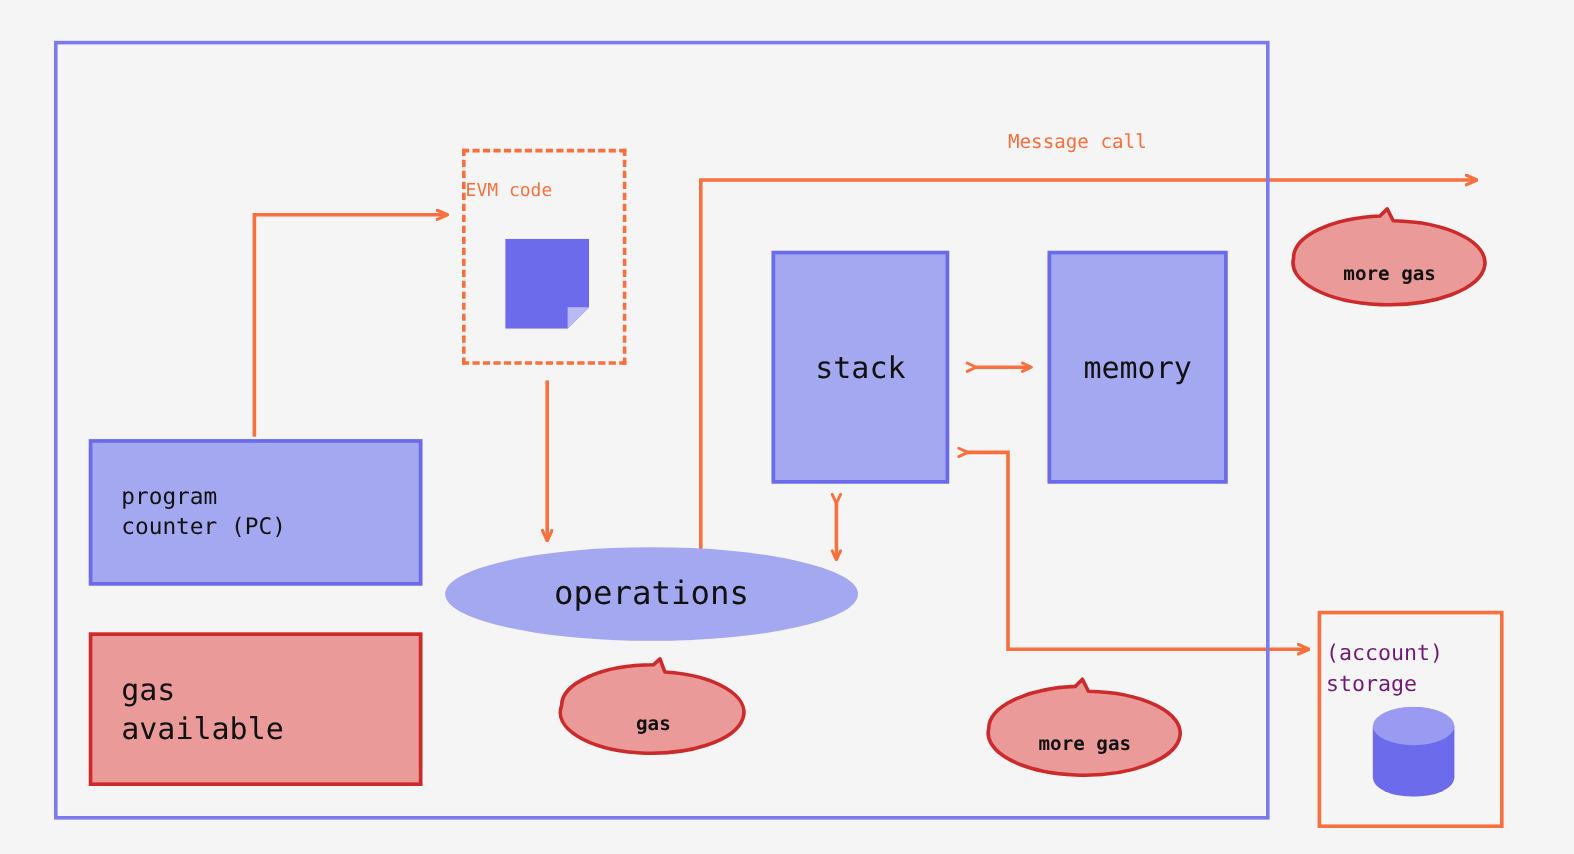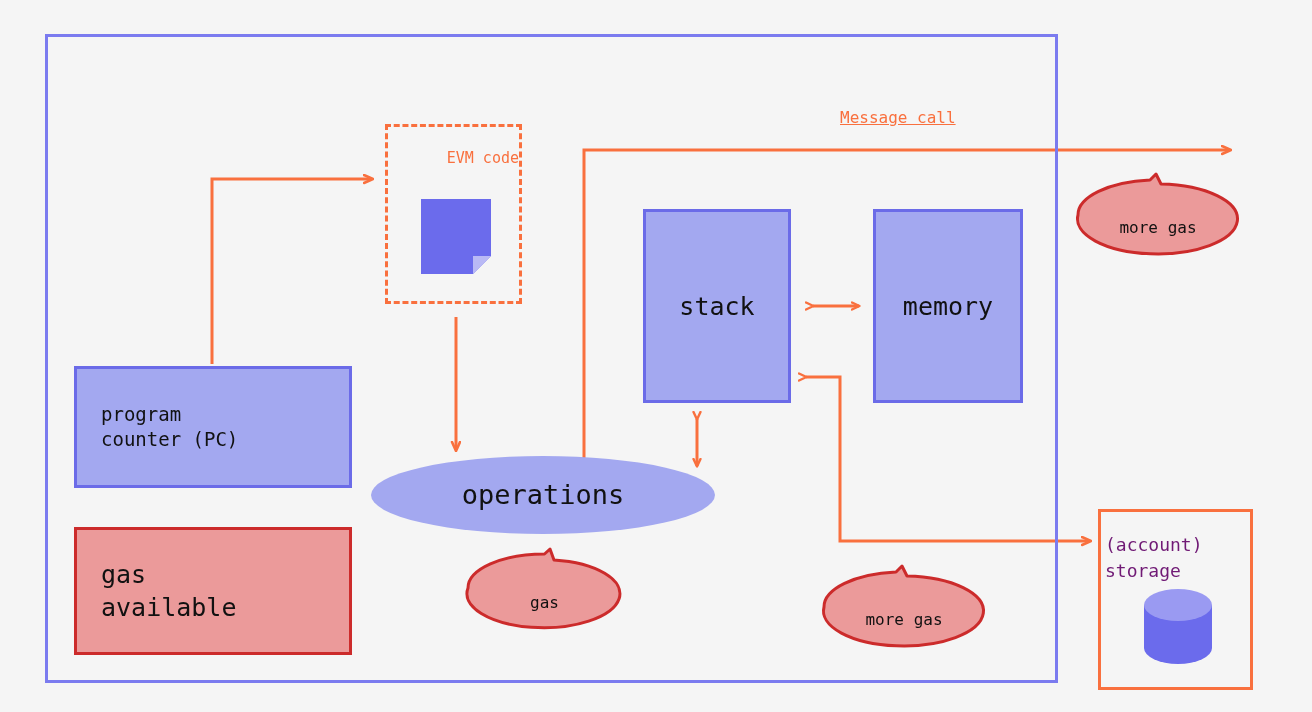--- a/index.html
+++ b/index.html
@@ -56,21 +56,21 @@
     width: 137px;
     height: 180px;
     border: 3px dashed #f9703e;
     display: block;
   }
   #evm-code-label {
     position: absolute;
     left: 0;
     top: 22px;
     width: 100%;
-    text-align: right;
+    text-align: left;
     color: #f9703e;
     font-size: 15px;
   }
   #evm-code-doc-icon {
     position: absolute;
     left: 33px;
     top: 72px;
     width: 70px;
     height: 75px;
   }
@@ -157,20 +157,21 @@
     position: absolute;
     left: 41px;
     top: 77px;
     width: 72px;
     height: 75px;
   }
 
   
   .callout {
     position: absolute;
+    font-weight: bold;
   }
   .callout-text {
     position: absolute;
     left: 0;
     width: 100%;
     text-align: center;
     color: #111;
     white-space: pre;
   }
   #callout-gas { left: 468px; top: 549px; width: 153px; height: 79px; }
@@ -183,21 +184,20 @@
   #callout-more-gas-bottom .callout-text { top: 44px; font-size: 16px; }
 
   
   #message-call-label {
     position: absolute;
     left: 840px;
     top: 108px;
     color: #f9703e;
     font-size: 16px;
     white-space: pre;
-    text-decoration: underline;
   }
 </style>
 </head>
 <body>
 
 <div id="diagram-root">
 
   <svg class="svg-layer" viewBox="0 0 1312 712" xmlns="http://www.w3.org/2000/svg">
     <defs>
       <marker id="arrow-orange" markerWidth="11" markerHeight="11" refX="9" refY="5" orient="auto" markerUnits="userSpaceOnUse">

